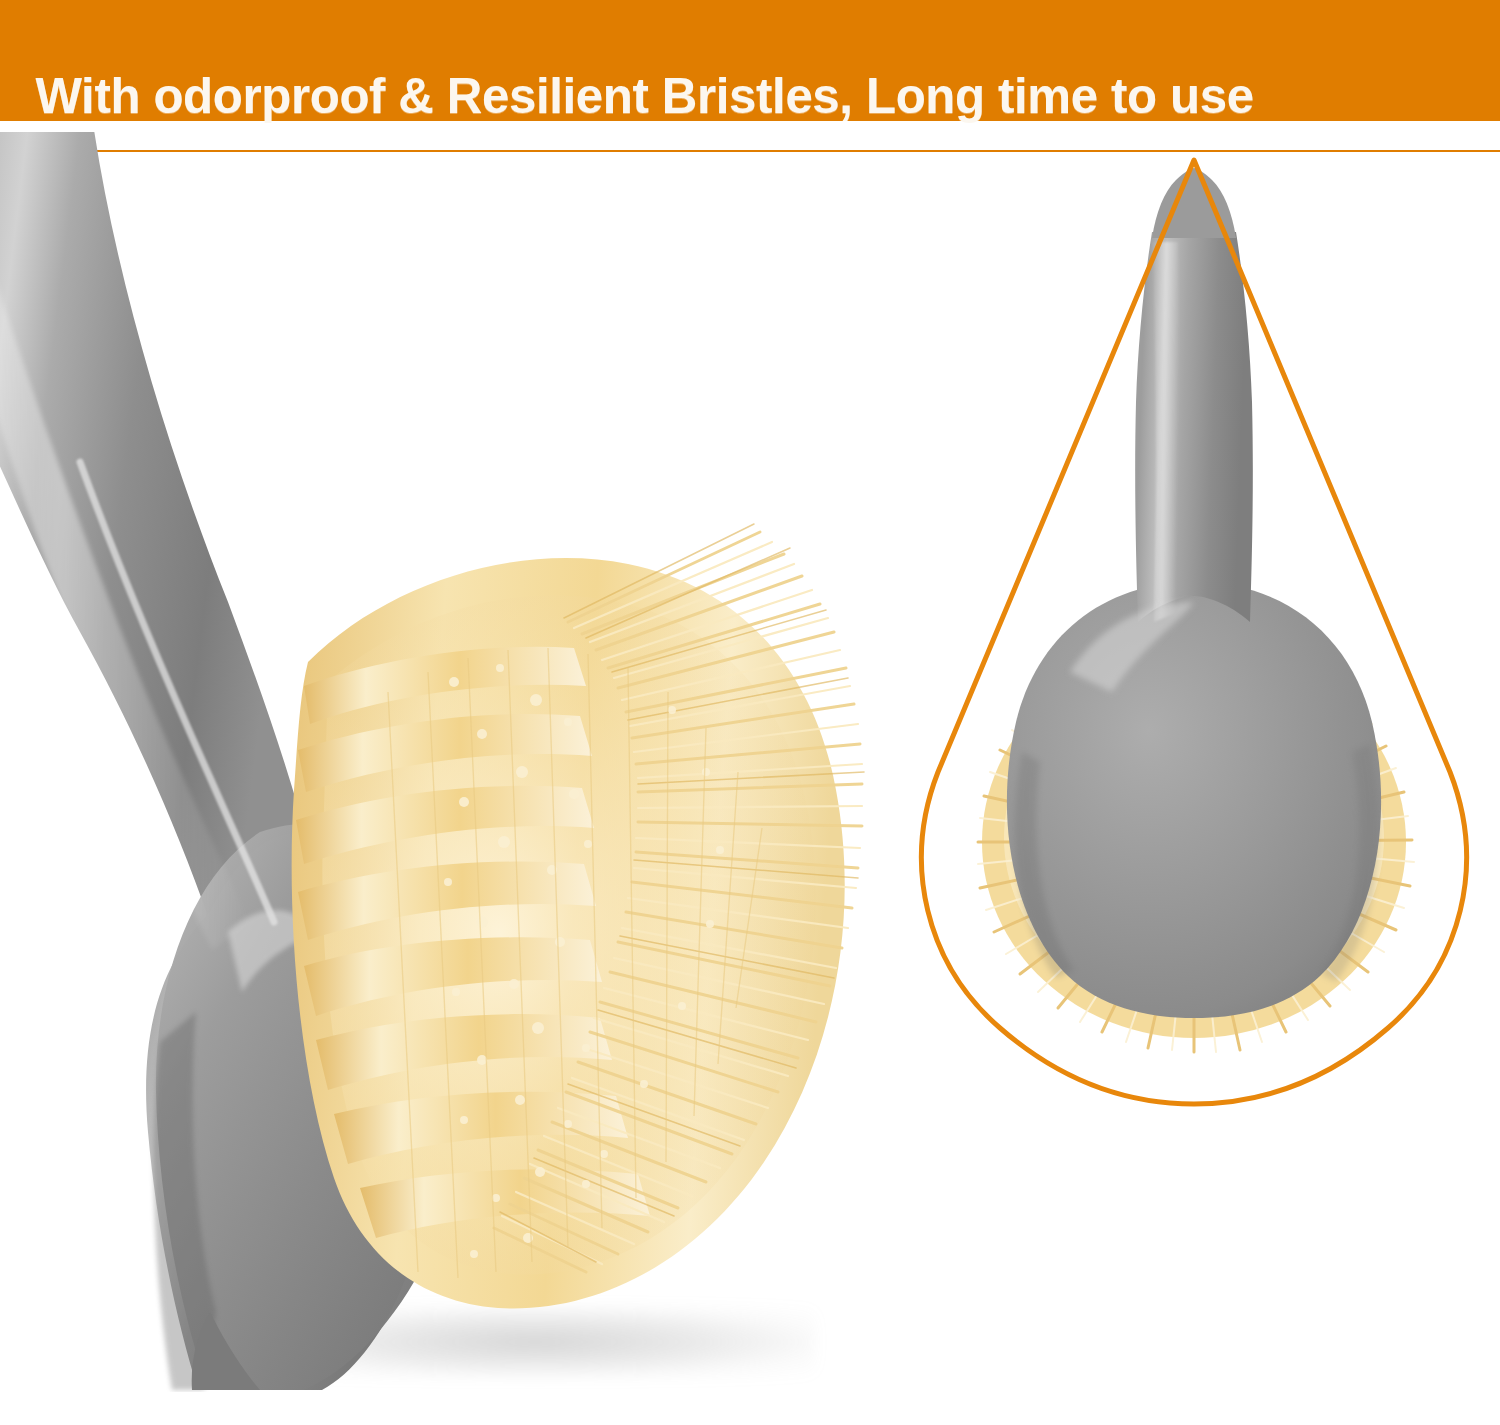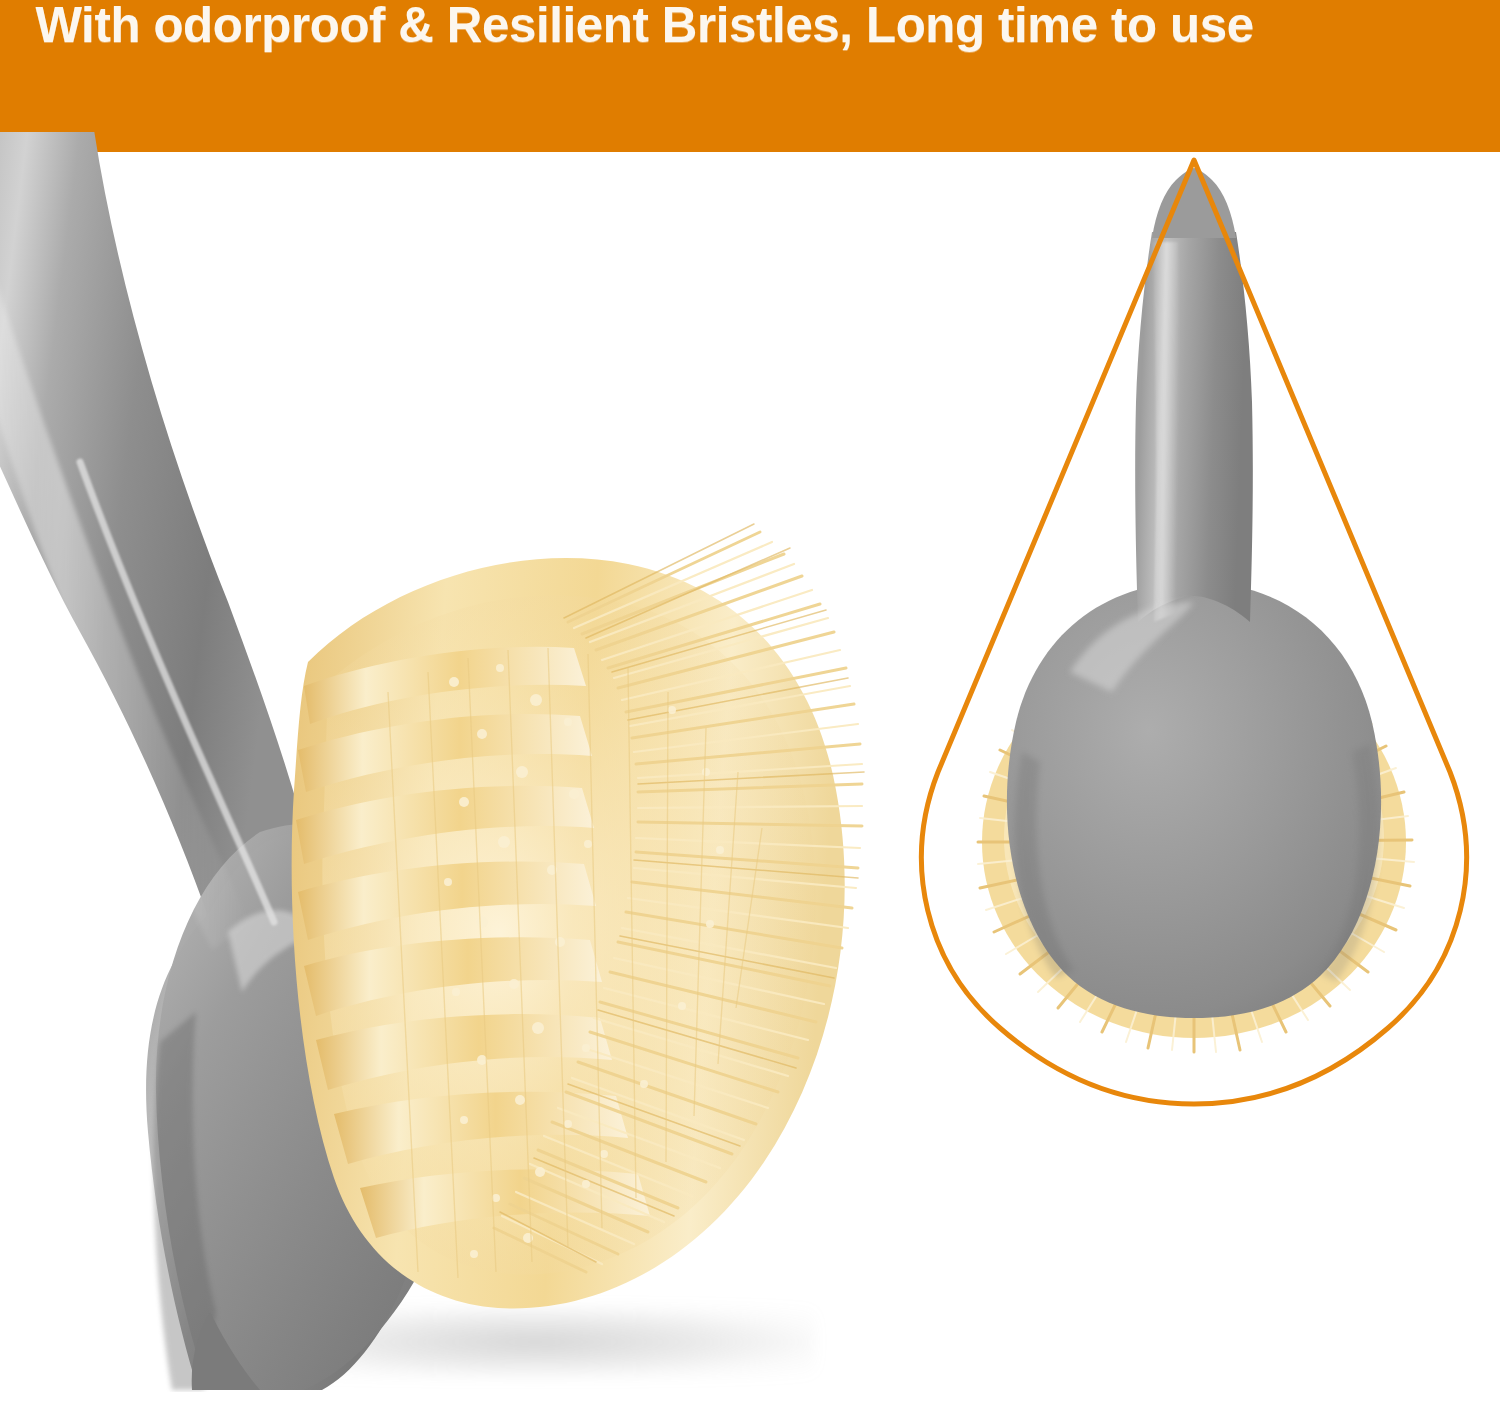--- a/index.html
+++ b/index.html
@@ -13,24 +13,24 @@
     position:relative;
     width:1500px; height:1425px;
     background:#ffffff;
     overflow:hidden;
   }
 
   
   #banner {
     position:absolute;
     left:0; top:0;
-    width:1500px; height:152px;
+    width:1500px; height:121px;
     background:#E07D00;
     display:flex;
-    align-items:flex-start;
+    align-items:flex-end;
   }
   #banner-text {
     color:#FCF7EF;
     font-family:"Liberation Sans", sans-serif;
     font-weight:bold;
     font-size:50px;
     letter-spacing:-0.4px;
     line-height:1;
     padding-left:36px;
     white-space:nowrap;

